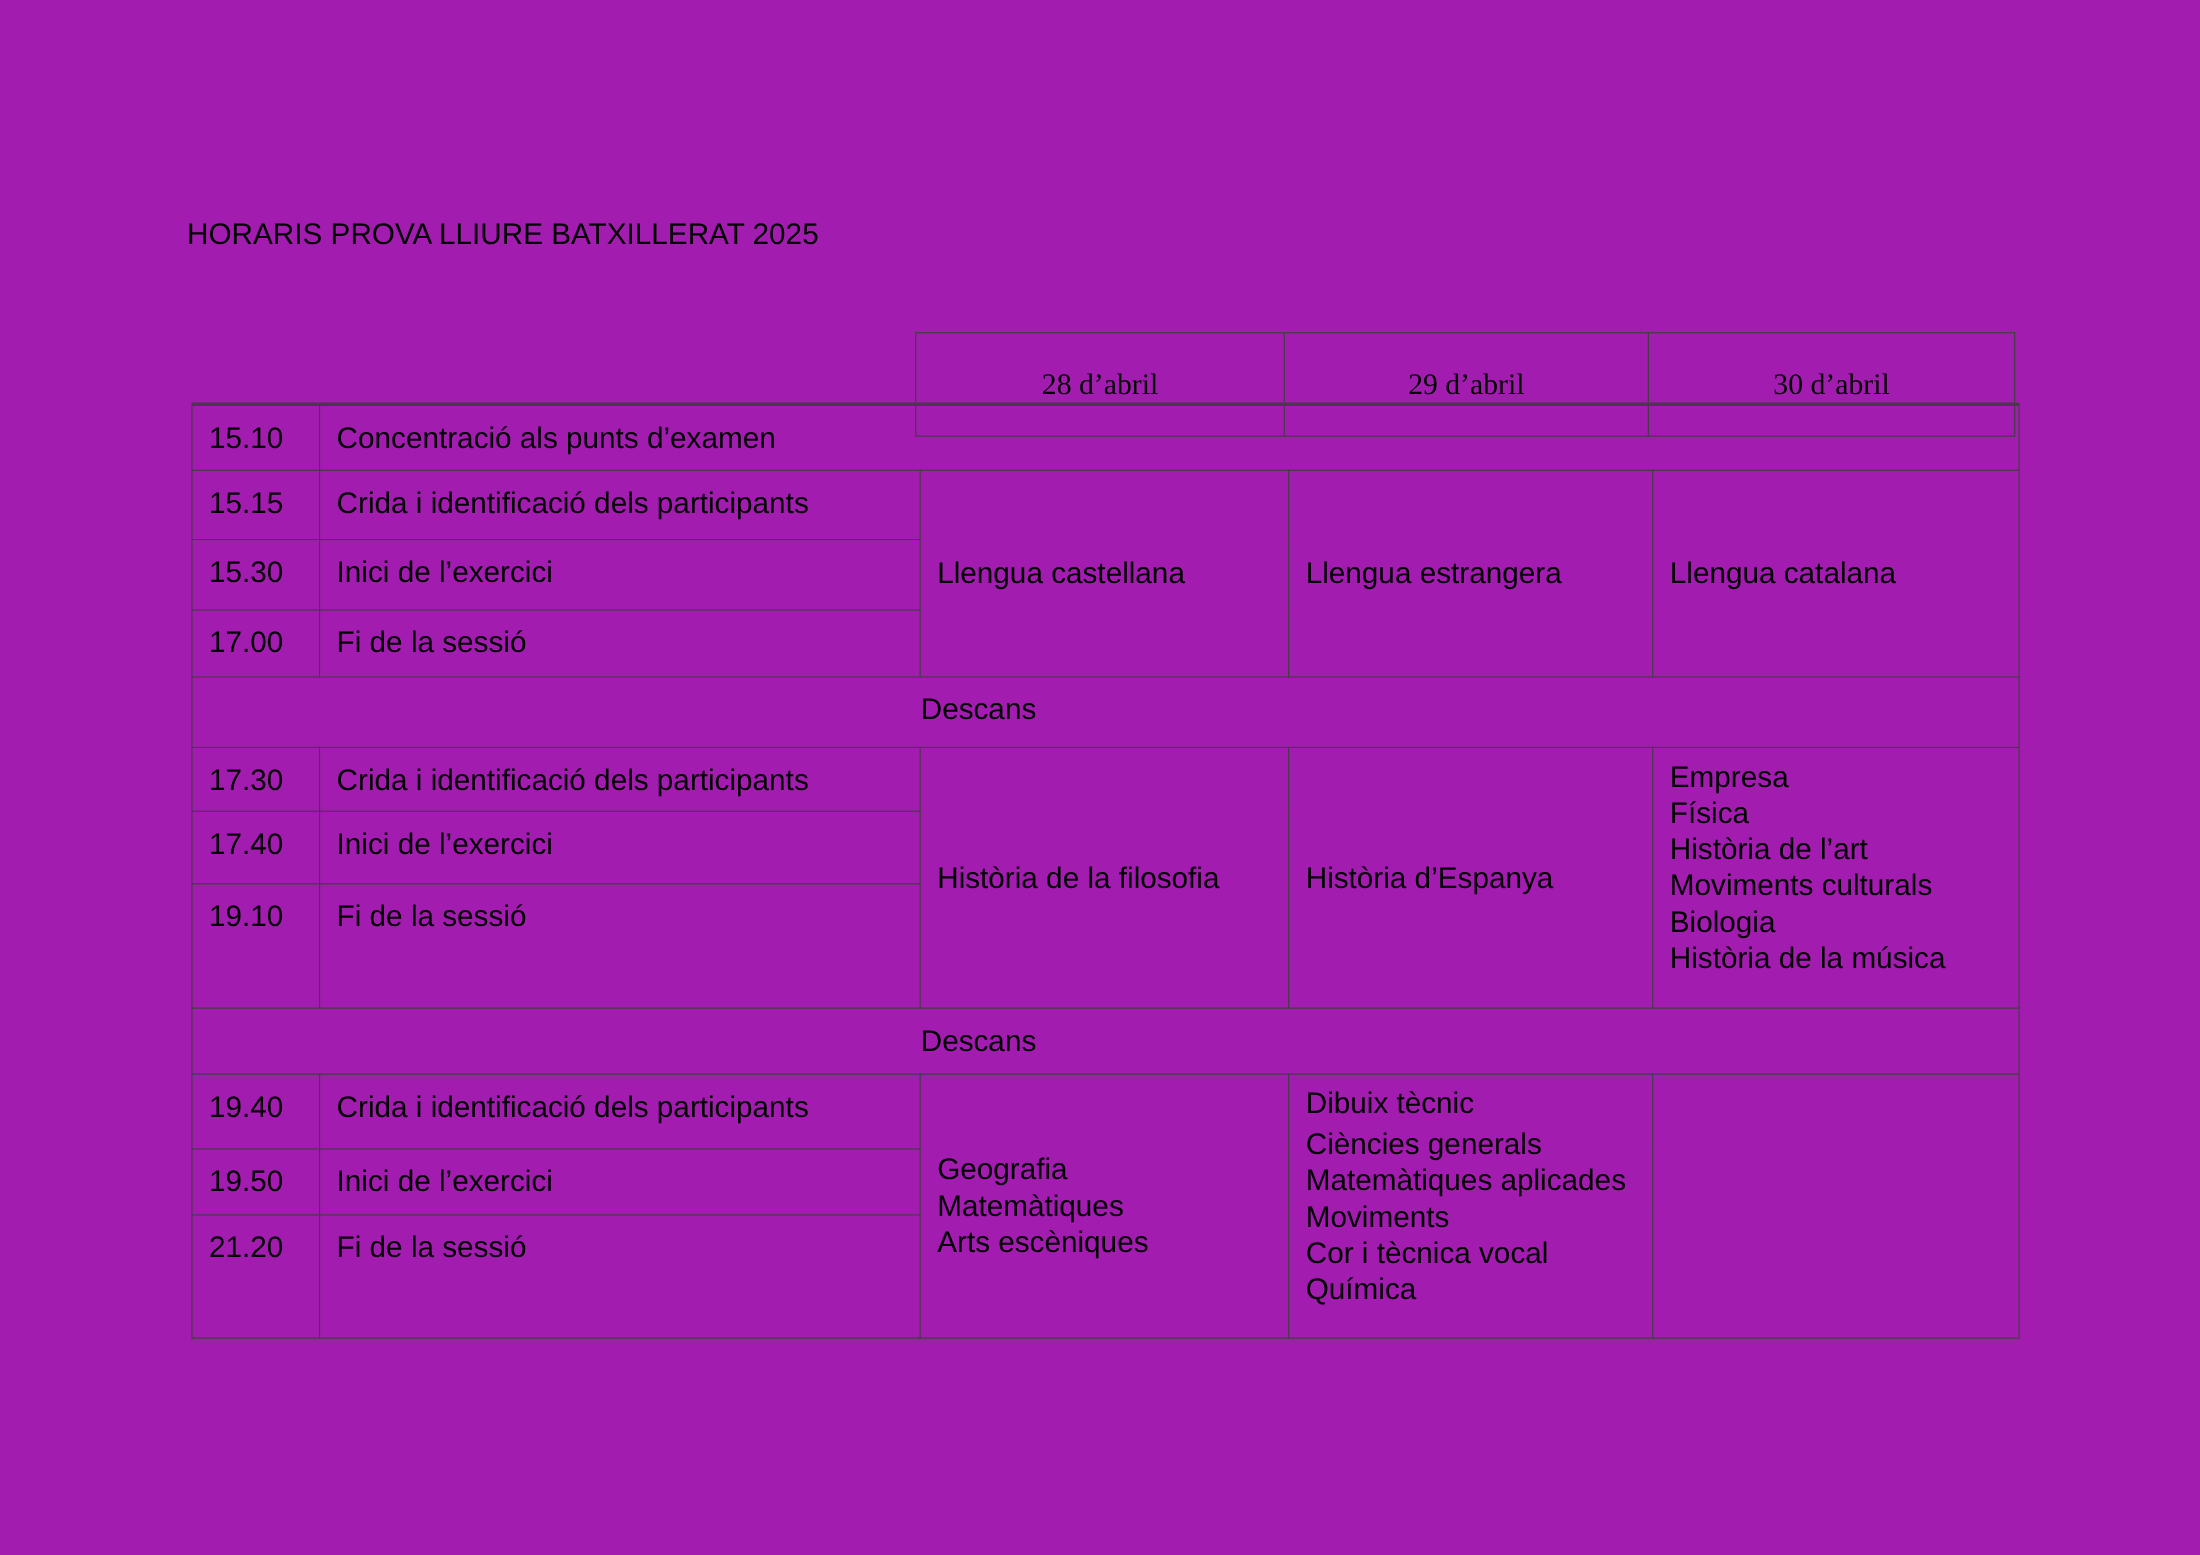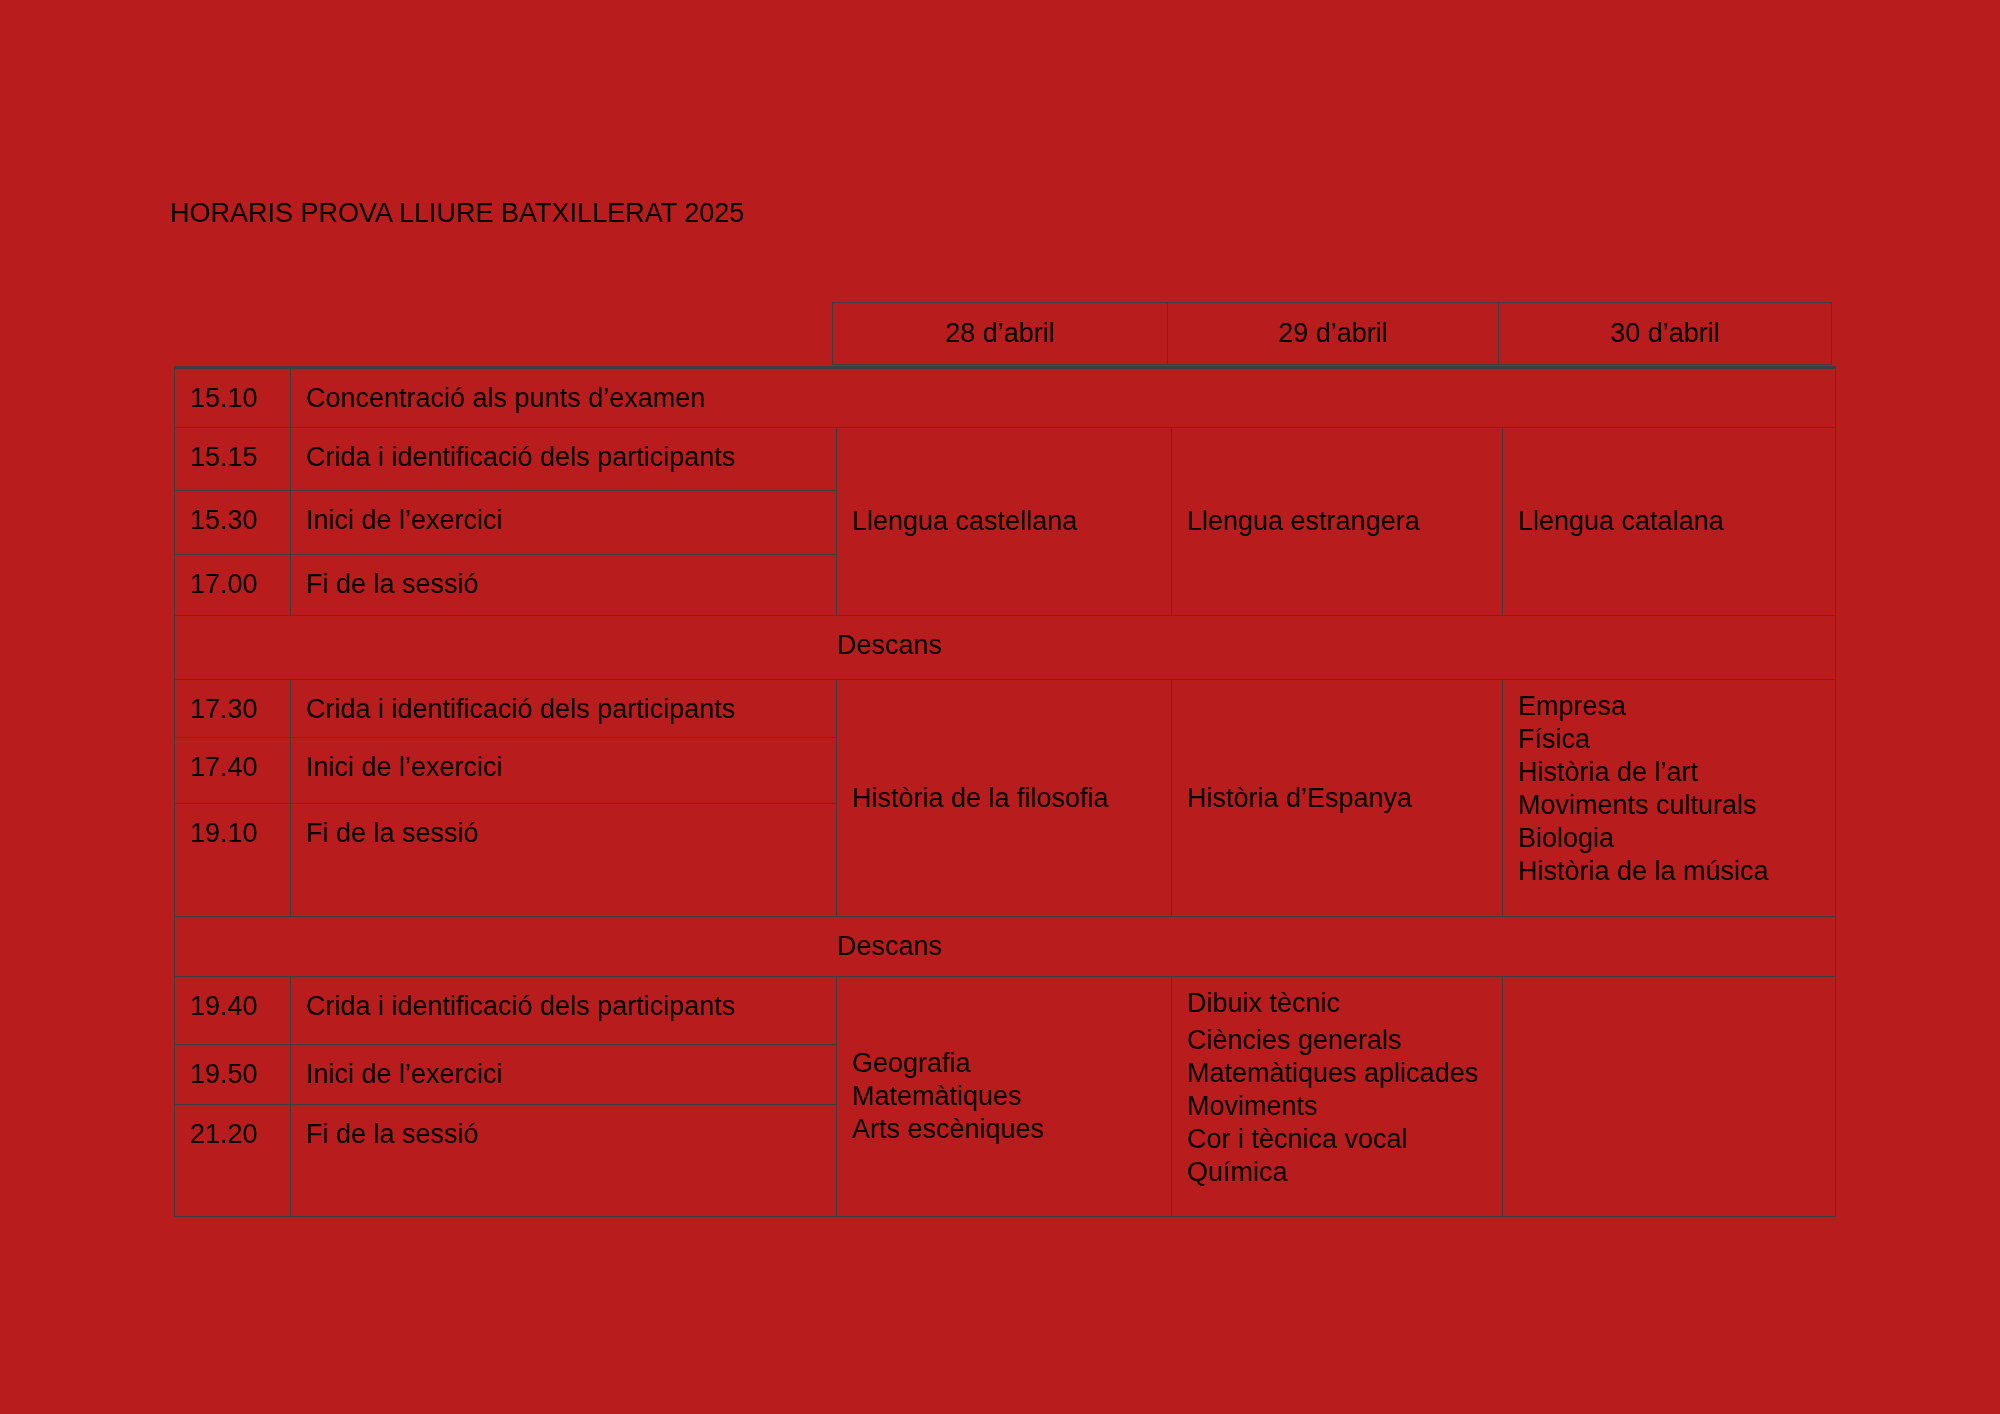--- a/index.html
+++ b/index.html
@@ -1,29 +1,29 @@
 <!DOCTYPE html>
 <html><head>
 <meta charset="utf-8">
 <style>
   html,body{margin:0;padding:0;background:#ffffff;}
   .page{
-    position:relative;width:2000px;height:1414px;background:#b91c1c;
+    position:relative;width:2000px;height:1414px;background:#a21caf;
     font-family:"Liberation Sans","DejaVu Sans",sans-serif;
     font-size:27px;color:#000;
   }
   .doc-title{position:absolute;left:170px;top:197px;line-height:33px;white-space:nowrap;}
 
   table{border-collapse:collapse;table-layout:fixed;}
   td{border:1.5px solid #3f3f3f;line-height:33px;overflow:hidden;}
 
   
   .header-table{position:absolute;left:832px;top:302px;}
   .header-table td{
-    height:61px;text-align:center;vertical-align:middle;padding:0;
+    height:61px;text-align:center;vertical-align:middle;padding:16px;font-family:Liberation Serif, serif;
   }
 
   
   .body-table{position:absolute;left:174px;top:366px;width:1661px;border-top:3px solid #3f3f3f;}
   .body-table td{vertical-align:top;padding:13px 10px 0 15px;}
 
   .mid{vertical-align:middle !important;padding-top:0 !important;}
   .break-cell{
     text-align:left;
     padding-left:662px !important; 

